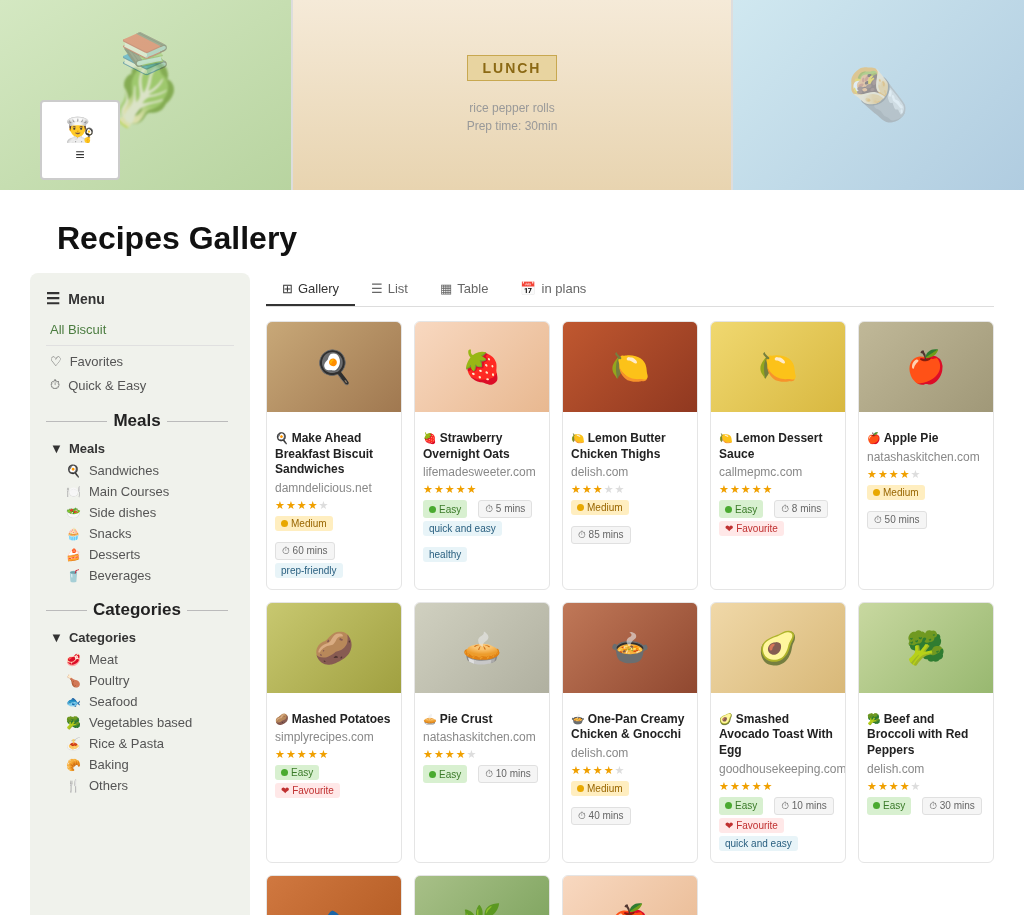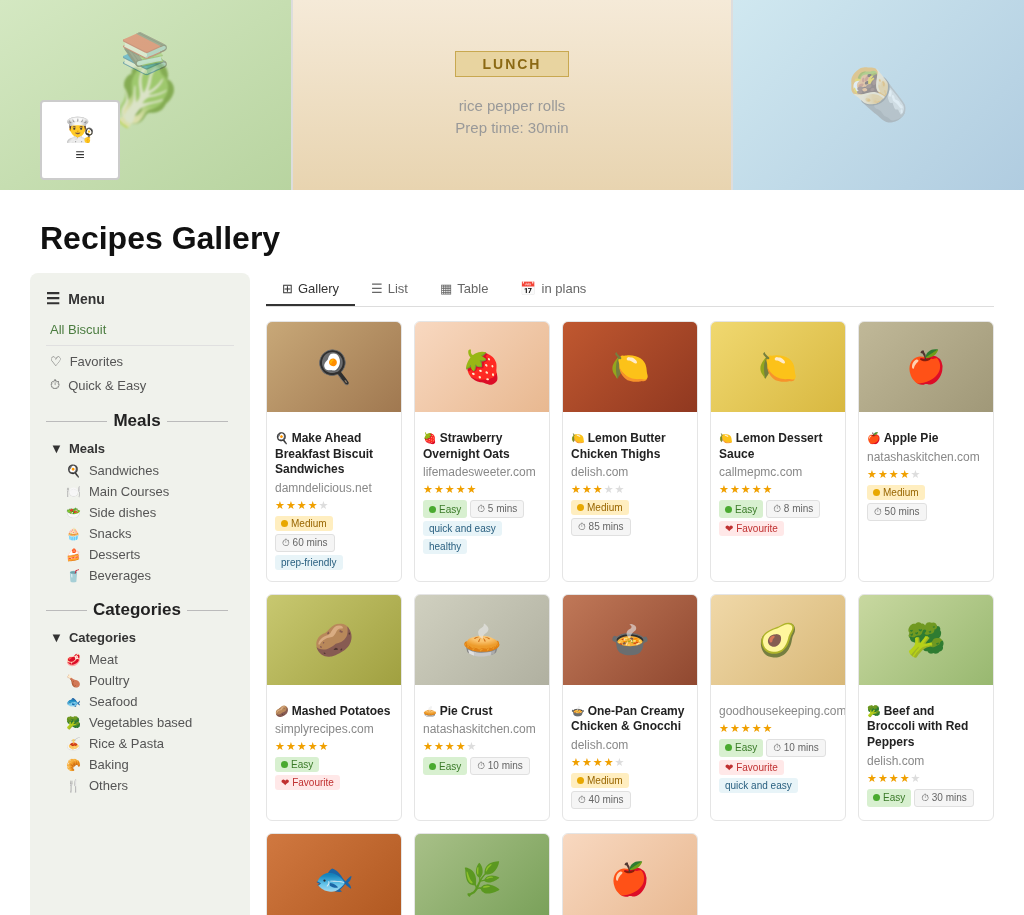--- a/index.html
+++ b/index.html
@@ -55,21 +55,21 @@
       display: flex;
       flex-direction: column;
       align-items: center;
       justify-content: center;
       font-size: 28px;
       z-index: 10;
     }
 
     
     .page-title-area {
-      padding: 30px 40px 16px 40px;
+      padding: 30px 40px 16px 57px;
     }
     .page-title {
       font-size: 32px;
       font-weight: 800;
       color: #111;
     }
 
     
     .main-layout {
       display: flex;
@@ -241,21 +241,21 @@
       color: #f0a000;
       font-size: 11px;
       margin-bottom: 4px;
       letter-spacing: 1px;
     }
     .star-empty { color: #ddd; }
 
     .badge-row {
       display: flex;
       flex-wrap: wrap;
-      gap: 3px;
+      gap: 11px;
       margin-bottom: 3px;
     }
     .badge {
       display: inline-flex;
       align-items: center;
       gap: 3px;
       font-size: 10px;
       padding: 2px 6px;
       border-radius: 3px;
       font-weight: 500;
@@ -277,21 +277,21 @@
 <div class="page-wrapper">
 
   <div class="hero">
     <div class="hero-img-panel">
       <div style="font-size:60px; opacity:0.6; filter: blur(1px);">🥬</div>
       <div style="font-size:40px; opacity:0.4; position:absolute; left:120px; top:30px;">📚</div>
     </div>
     <div class="hero-img-panel" style="flex:1.5; background: linear-gradient(to bottom, #f5ead8, #e8d4b0);">
       <div style="text-align:center;">
         <div class="hero-lunch-badge">LUNCH</div>
-        <div style="font-size:15px; color:#999; margin-top:18px; line-height:1.5;">rice pepper rolls<br>Prep time: 30min</div>
+        <div style="font-size:12px; color:#999; margin-top:18px; line-height:1.5;">rice pepper rolls<br>Prep time: 30min</div>
       </div>
     </div>
     <div class="hero-img-panel" style="background: linear-gradient(135deg, #d0e8f0, #b0cce0);">
       <div style="font-size:50px; opacity:0.5;">🌯</div>
     </div>
   </div>
 
   <div class="app-logo">
     <div style="font-size:24px;">👨‍🍳</div>
     <div style="font-size:16px; margin-top:2px;">≡</div>
@@ -556,20 +556,23 @@
                 <span class="badge badge-time">⏱ 40 mins</span>
       </div>
 
     </div>
   </div>
           <div class="recipe-card">
     <div class="recipe-card-img img-bg-9">
       <span style="font-size:32px;">🥑</span>
     </div>
     <div class="recipe-card-body">
+      <div class="recipe-name">
+        <span class="recipe-emoji">🥑</span>Smashed Avocado Toast With Egg
+      </div>
       <div class="recipe-source">goodhousekeeping.com</div>
       <div class="stars"><span class="">★</span><span class="">★</span><span class="">★</span><span class="">★</span><span class="">★</span></div>
       <div class="badge-row">
         <span class="badge badge-easy"><span class="badge-dot dot-green"></span>Easy</span>
                 <span class="badge badge-time">⏱ 10 mins</span>
       </div>
       <div class="badge-row">
                 <span class="badge badge-favourite">❤ Favourite</span>
               </div>
       <div class="badge-row">

